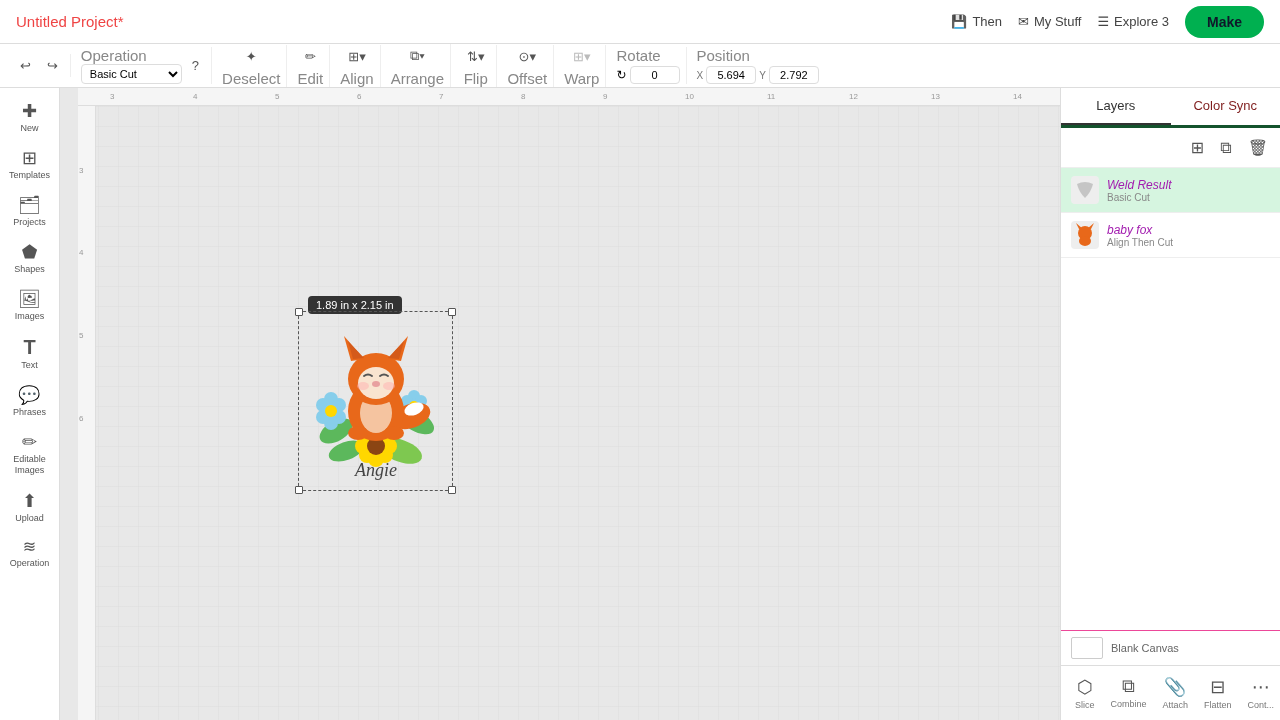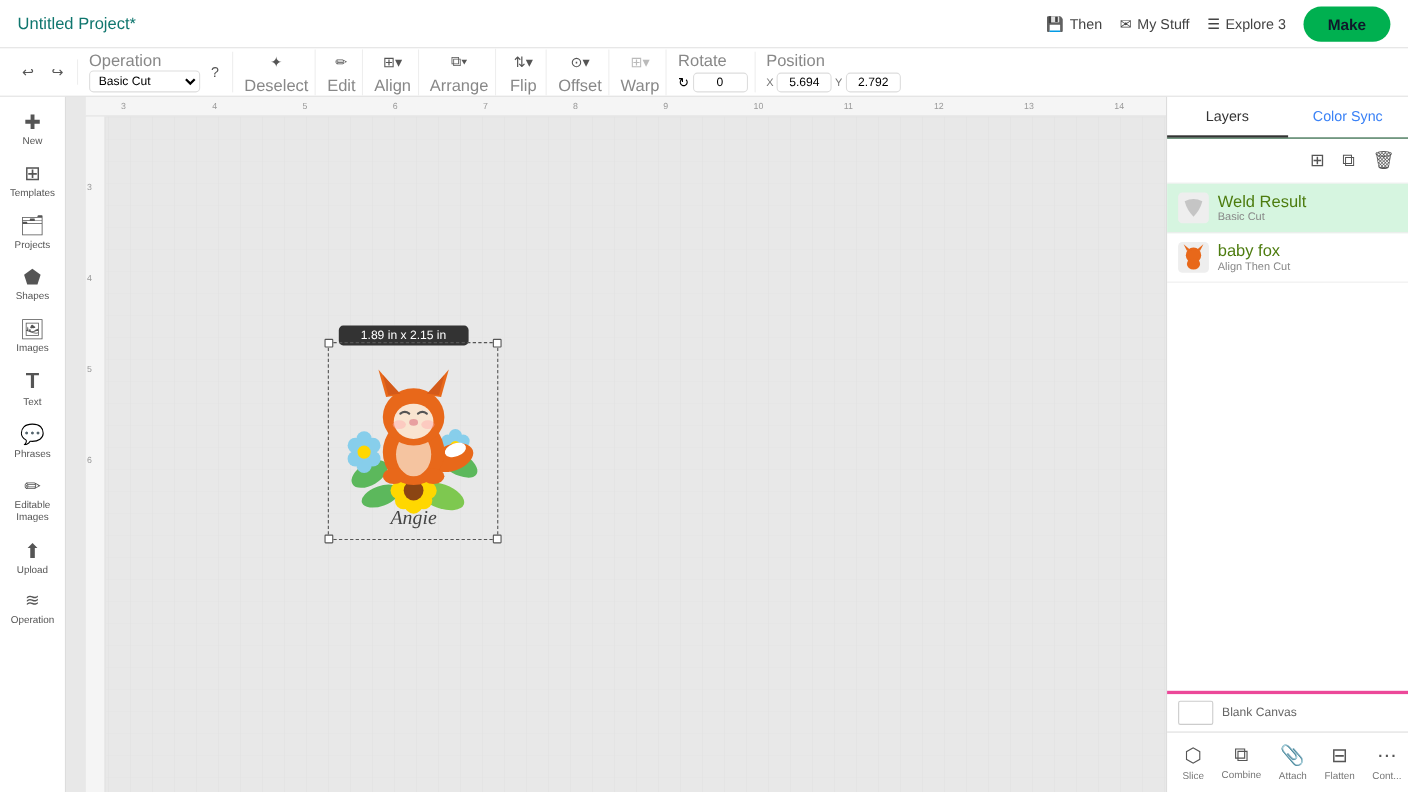--- a/index.html
+++ b/index.html
@@ -4,21 +4,21 @@
   <style>
     * { box-sizing: border-box; margin: 0; padding: 0; }
     body { font-family: -apple-system, BlinkMacSystemFont, 'Segoe UI', sans-serif; font-size: 12px; background: #f0f0f0; overflow: hidden; width: 1280px; height: 720px; }
 
     
     #topbar {
       display: flex; align-items: center; justify-content: space-between;
       height: 44px; background: #fff; border-bottom: 1px solid #ddd;
       padding: 0 16px;
     }
-    #topbar .title { font-size: 15px; font-weight: 500; color: #0f766e; }
+    #topbar .title { font-size: 15px; font-weight: 500; color: #ef4444; }
     #topbar .top-actions { display: flex; align-items: center; gap: 16px; }
     #topbar .top-btn { background: none; border: none; cursor: pointer; font-size: 13px; color: #444; display: flex; align-items: center; gap: 5px; }
     #topbar .make-btn { background: #00b050; color: #0f172a; border: none; border-radius: 20px; padding: 8px 22px; font-size: 14px; font-weight: 600; cursor: pointer; }
 
     
     #toolbar {
       display: flex; align-items: center; height: 44px; background: #fff;
       border-bottom: 1px solid #ddd; padding: 0 8px; gap: 4px; flex-wrap: nowrap;
       overflow: hidden;
     }
@@ -57,55 +57,55 @@
       top: 205px; left: 220px; width: 155px; height: 180px;
     }
     .handle { position: absolute; width: 8px; height: 8px; background: #fff; border: 1px solid #555; border-radius: 1px; }
     .handle.tl { top: -4px; left: -4px; }
     .handle.tr { top: -4px; right: -4px; }
     .handle.bl { bottom: -4px; left: -4px; }
     .handle.br { bottom: -4px; right: -4px; }
 
     
     #size-tooltip {
-      position: absolute; background: #333; color: #fff; padding: 3px 20px;
+      position: absolute; background: #333; color: #fff; padding: 3px 8px;
       border-radius: 4px; font-size: 11px; white-space: nowrap;
       top: 190px; left: 230px;
     }
 
     
     #fox-image {
       position: absolute; top: 215px; left: 228px; width: 140px; height: 165px;
       display: flex; align-items: center; justify-content: center;
       overflow: hidden;
     }
 
     
     #right-panel { width: 220px; background: #fff; border-left: 1px solid #ddd; display: flex; flex-direction: column; }
-    #right-panel-tabs { display: flex; border-bottom: 1px solid #14532d; }
-    .panel-tab { flex: 1; text-align: center; padding: 10px; font-size: 13px; cursor: pointer; color: #3b82f6; border-bottom: 2px solid transparent; }
+    #right-panel-tabs { display: flex; border-bottom: 3px solid #14532d; }
+    .panel-tab { flex: 1; text-align: center; padding: 10px; font-size: 13px; cursor: pointer; color: #7f1d1d; border-bottom: 2px solid transparent; }
     .panel-tab.active { color: #333; border-bottom: 2px solid #333; font-weight: 500; }
 
     
     #layer-actions { display: flex; justify-content: flex-end; gap: 8px; padding: 8px; border-bottom: 1px solid #eee; }
     .layer-action-btn { background: none; border: none; cursor: pointer; font-size: 16px; color: #555; padding: 2px 4px; border-radius: 4px; }
 
     
     .layer-item {
       display: flex; align-items: center; padding: 8px 10px; gap: 8px;
       cursor: pointer; border-bottom: 1px solid #eee;
     }
     .layer-item.active { background: #d6f5e0; }
     .layer-item .layer-thumb { width: 28px; height: 28px; border-radius: 4px; background: #eee; display: flex; align-items: center; justify-content: center; font-size: 14px; overflow: hidden; flex-shrink: 0; }
     .layer-item .layer-info { flex: 1; }
-    .layer-item .layer-name { font-size: 15px; font-weight: 500; color: #4d7c0f; }
+    .layer-item .layer-name { font-size: 12px; font-weight: 500; color: #a21caf; font-style: italic; }
     .layer-item .layer-sub { font-size: 10px; color: #888; }
 
     
-    #bottom-bar { border-top: 3px solid #ec4899; padding: 6px 10px; display: flex; align-items: center; gap: 12px; }
+    #bottom-bar { border-top: 1px solid #ec4899; padding: 6px 10px; display: flex; align-items: center; gap: 12px; }
     #blank-canvas { display: flex; align-items: center; gap: 8px; }
     #blank-canvas-box { width: 32px; height: 22px; border: 1px solid #ccc; background: #fff; border-radius: 2px; }
     #blank-canvas-label { font-size: 11px; color: #666; }
 
     
     #bottom-tools { border-top: 1px solid #ddd; padding: 6px; display: flex; justify-content: space-around; }
     .bottom-tool { display: flex; flex-direction: column; align-items: center; gap: 2px; cursor: pointer; padding: 4px 8px; border-radius: 4px; }
     .bottom-tool .icon { font-size: 18px; color: #555; }
     .bottom-tool .label { font-size: 9px; color: #777; }
 

